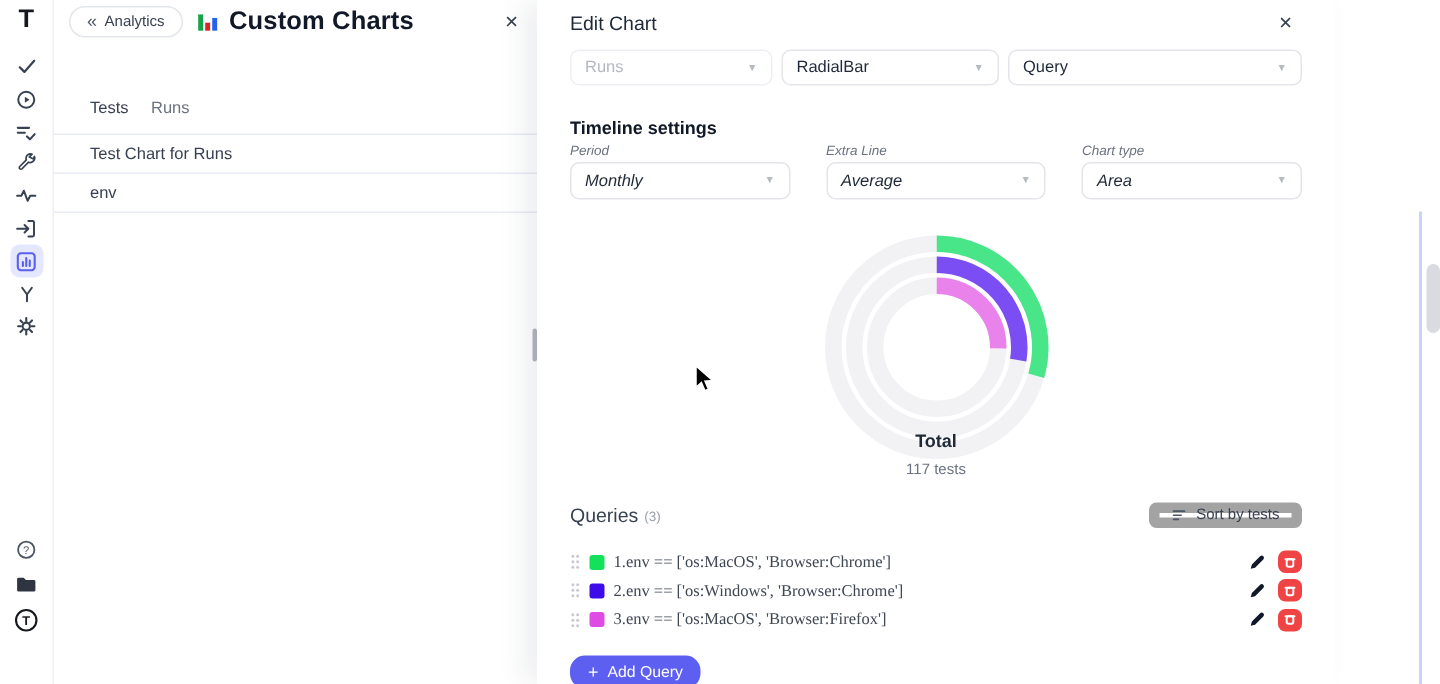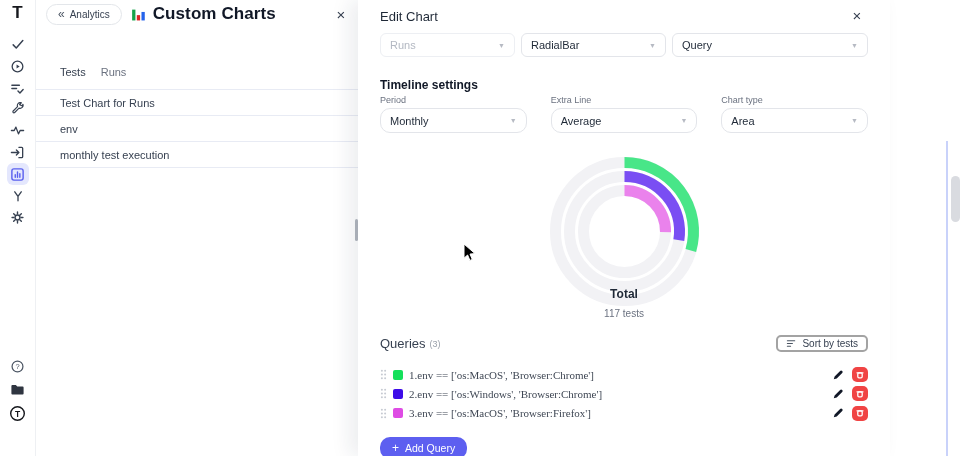--- a/index.html
+++ b/index.html
@@ -42,37 +42,37 @@
     align-items:center; justify-content:center; font-size:15px; color:#374151; cursor:pointer; }
 
   .sel-row { display:flex; gap:6px; margin-top:6px; }
   .sel { height:24px; border:1px solid #e3e5ea; border-radius:6px; background:#fff;
     display:flex; align-items:center; padding:0 9px; font-size:11px; color:#1f2937; cursor:pointer; }
   .sel .caret { margin-left:auto; font-size:7px; color:#b6bac3; padding-left:8px; }
   .sel.disabled { color:#b3b8c2; border-color:#edeff3; cursor:default; }
   .sel.w1 { width:135px; } .sel.w2 { width:145px; } .sel.w3 { flex:1; }
 
   .tl-heading { margin-top:21px; font-size:12px; font-weight:700; color:#111827; }
-  .tl-row { display:flex; gap:24px; margin-top:3px; }
+  .tl-row { display:flex; gap:24px; margin-top:3px;font-style:italic; }
   .tl-field { flex:1; }
   .tl-label { font-size:9px; color:#6b7280; margin-bottom:3px; }
-  .tl-field .sel { height:25px;border-radius:10px; }
+  .tl-field .sel { height:25px; }
 
   .chart-wrap { height:183px; margin-top:7px; display:flex; align-items:center; justify-content:center; position:relative; }
   .chart-box { position:relative; width:175px; height:175px; }
   .chart-center { position:absolute; inset:0; display:flex; flex-direction:column; align-items:center;
     justify-content:flex-end; gap:7px; pointer-events:none; }
   .chart-center .total { font-size:12px; font-weight:700; color:#1f2937; }
   .chart-center .sub { font-size:10px; color:#6b7280; }
 
   .q-head { display:flex; align-items:center; margin-top:12px; }
   .q-title { font-size:13px; color:#374151; }
   .q-count { font-size:9px; color:#9aa0aa; margin-left:4px; }
   .sort-btn { margin-left:auto; height:17px; display:inline-flex; align-items:center; gap:5px;
-    padding:0 8px; border:2px solid #a3a3a3; border-radius:5px; background:#fff;
+    padding:0 8px; border:7px solid #a3a3a3; border-radius:5px; background:#fff;
     font-size:10px; color:#374151; cursor:pointer; }
 
   .q-rows { margin-top:13px; }
   .q-row { height:19.3px; display:flex; align-items:center; gap:6px; }
   .drag { display:flex; cursor:grab; }
   .swatch { width:10px; height:10px; border-radius:2px; flex:0 0 auto; }
   .q-text { font-family:Liberation Serif, serif; font-size:11px; color:#3f4754; white-space:nowrap; }
   .q-actions { margin-left:auto; display:flex; align-items:center; gap:7px; }
   .edit-btn { width:14px; height:14px; display:flex; align-items:center; justify-content:center; cursor:pointer; }
   .del-btn { width:16px; height:15px; background:#f04444; border-radius:5px; display:flex;
@@ -193,21 +193,20 @@
     </div>
 
     <div class="tabs">
       <span class="tab">Tests</span>
       <span class="tab dim">Runs</span>
     </div>
 
     <div class="chart-list">
       <div class="chart-row">Test Chart for Runs</div>
       <div class="chart-row">env</div>
-      <div class="chart-row">monthly test execution</div>
     </div>
   </section>
 
   <section class="editor">
     <div class="ed-head">
       <span class="ed-title">Edit Chart</span>
       <span class="ed-close">×</span>
     </div>
 
     <div class="sel-row">

